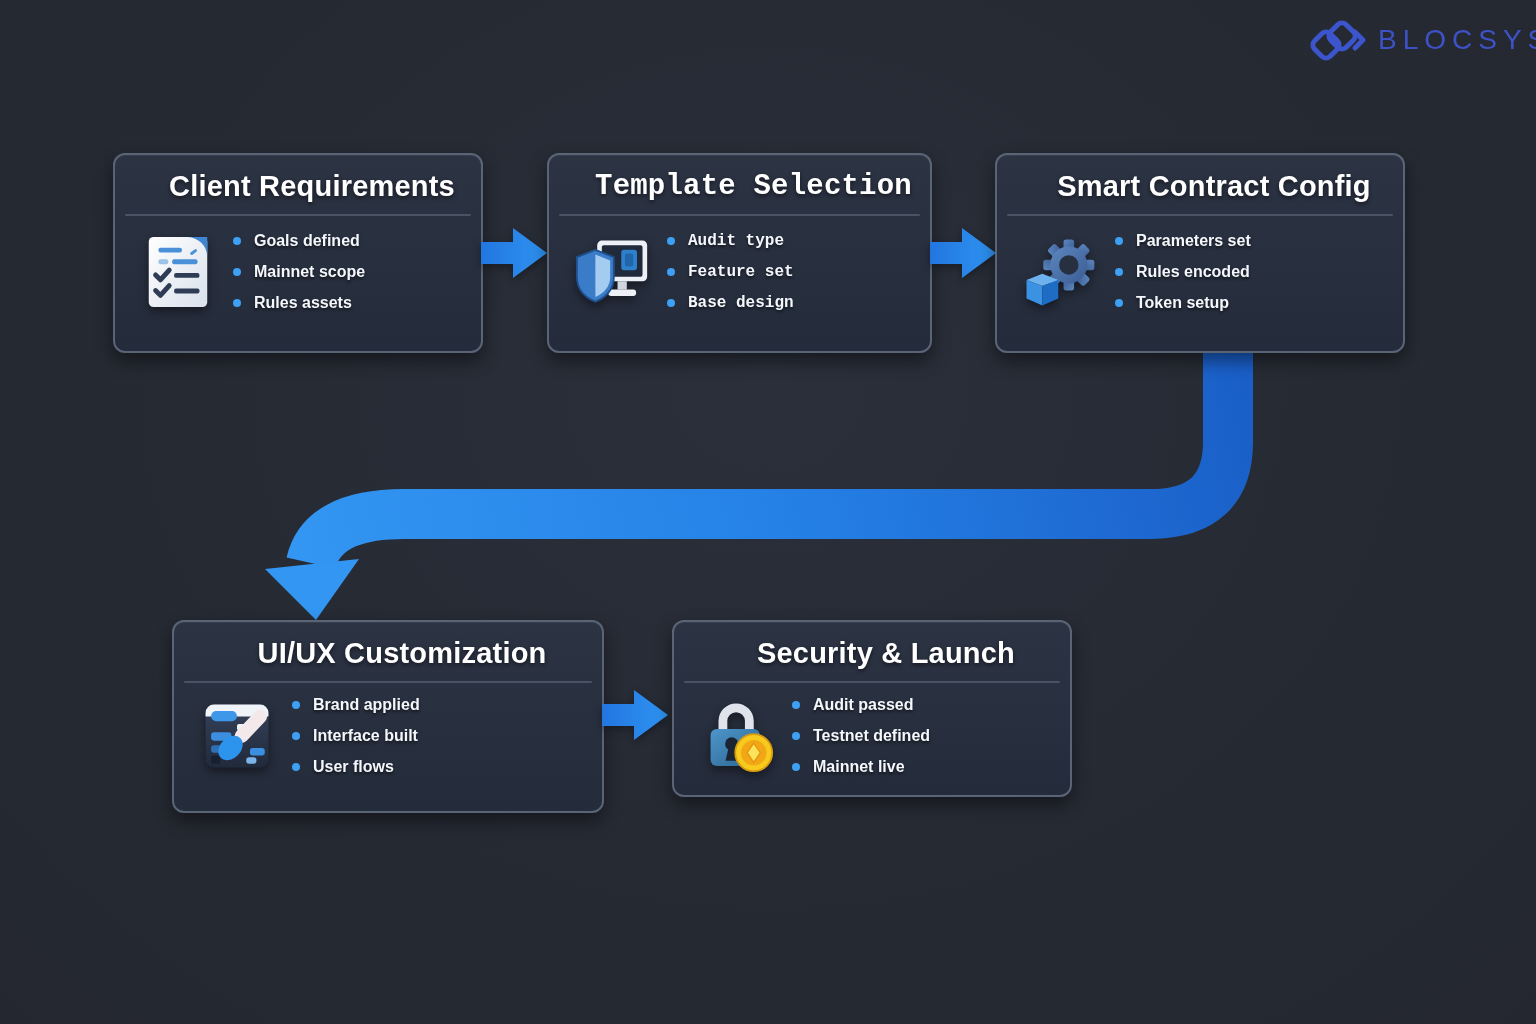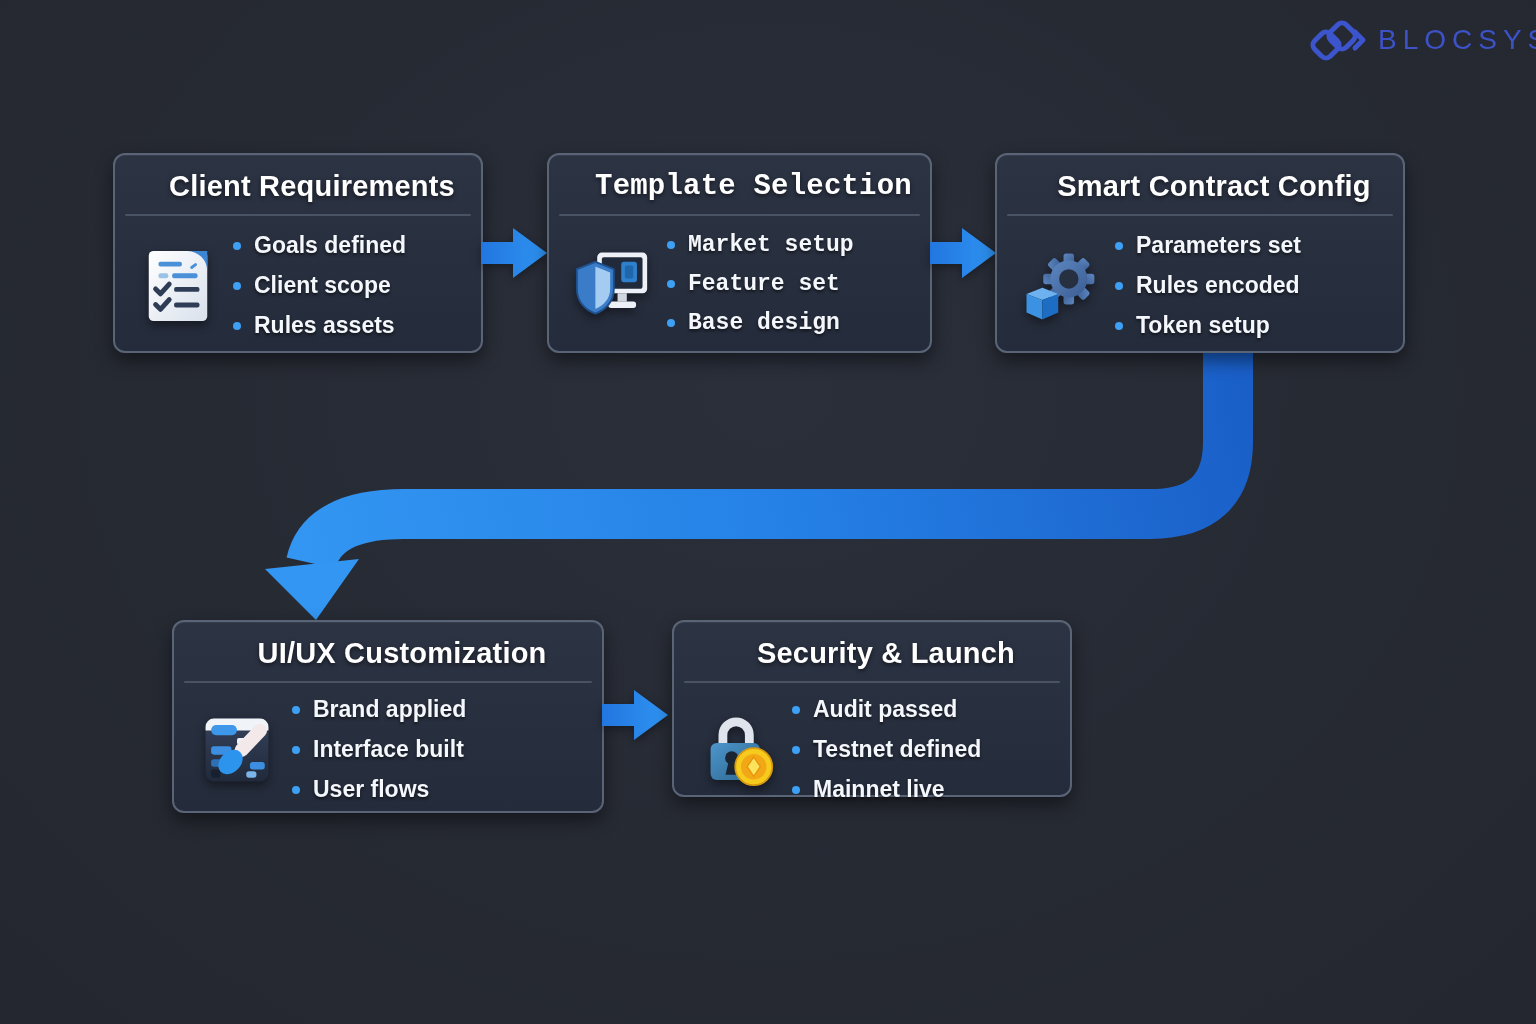--- a/index.html
+++ b/index.html
@@ -17,21 +17,21 @@
   .card-title {
     text-align:center; color:#ffffff; font-weight:700; font-size:29px;
     padding-top:15px; letter-spacing:.2px; text-shadow:0 2px 4px rgba(0,0,0,.55);
     white-space:nowrap;
     margin-left:28px;
   }
   .card-divider { height:2px; background:#495363; margin:11px 10px 0 10px; border-radius:1px; }
   .card-body { display:flex; align-items:center; gap:18px; padding:16px 14px 14px 26px; }
   .card-icon { width:74px; height:78px; flex:0 0 auto; filter: drop-shadow(0 4px 5px rgba(0,0,0,.45)); }
   .items { list-style:none; margin:0; padding:0; display:flex; flex-direction:column; gap:13px; }
-  .item { display:flex; align-items:center; color:#f4f7fb; font-size:23px; font-weight:700;
+  .item { display:flex; align-items:center; color:#f4f7fb; font-size:16px; font-weight:700;
           text-shadow:0 2px 3px rgba(0,0,0,.55); white-space:nowrap; }
   .dot { width:8px; height:8px; border-radius:50%; background:#3da0f5; margin-right:13px; flex:0 0 auto; }
   .flow-arrow { position:absolute; filter: drop-shadow(0 3px 4px rgba(0,0,0,.35)); }
   .curve-layer { position:absolute; left:0; top:0; pointer-events:none; }
   .logo { position:absolute; top:14px; left:1304px; display:flex; align-items:center; gap:10px; }
   .logo-text { color:#3d52c6; font-size:28px; font-weight:500; letter-spacing:6px; }
 </style>
 </head>
 <body>
 
@@ -82,21 +82,21 @@
         <path d="M13 59 l5 5 l9 -10" fill="none" stroke="#2e3d55" stroke-width="5" stroke-linecap="round" stroke-linejoin="round"></path>
         <rect x="32" y="57" width="26" height="5" rx="2" fill="#2e3d55"></rect>
       </svg>
       <ul class="items">
         <li class="item">
             <span class="dot"></span>
             <span>Goals defined</span>
           </li>
         <li class="item">
             <span class="dot"></span>
-            <span>Client scope</span>
+            <span>Mainnet scope</span>
           </li>
         <li class="item">
             <span class="dot"></span>
             <span>Rules assets</span>
           </li>
       </ul>
     </div>
   </div>
 
   <svg class="flow-arrow" style="left:481px; top:224px;" width="66" height="58" viewBox="0 0 66 58">
@@ -119,21 +119,21 @@
         <rect x="50" y="16" width="17" height="22" rx="3" fill="#2f80cc"></rect>
         <rect x="54" y="20" width="9" height="14" rx="2" fill="#1f66aa"></rect>
         <rect x="46" y="50" width="10" height="9" fill="#cfd6e0"></rect>
         <rect x="36" y="59" width="30" height="7" rx="3" fill="#edf1f7"></rect>
         <path d="M22 16 L42 24 V45 C42 59 33 68 22 72 C11 68 2 59 2 45 V24 Z" fill="#3a7cc8" stroke="#1f4f8c" stroke-width="2"></path>
         <path d="M22 21 L38 27.5 V45 C38 56 31 63 22 67 Z" fill="#a4cbf0"></path>
       </svg>
       <ul class="items">
         <li class="item">
             <span class="dot"></span>
-            <span>Market setup</span>
+            <span>Audit type</span>
           </li>
         <li class="item">
             <span class="dot"></span>
             <span>Feature set</span>
           </li>
         <li class="item">
             <span class="dot"></span>
             <span>Base design</span>
           </li>
       </ul>

